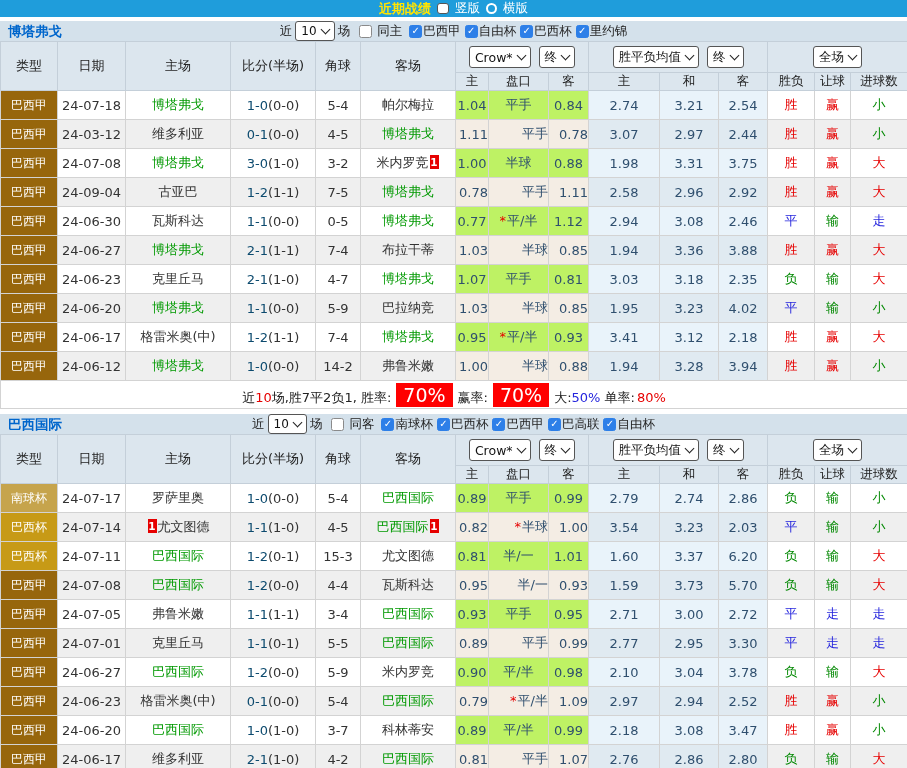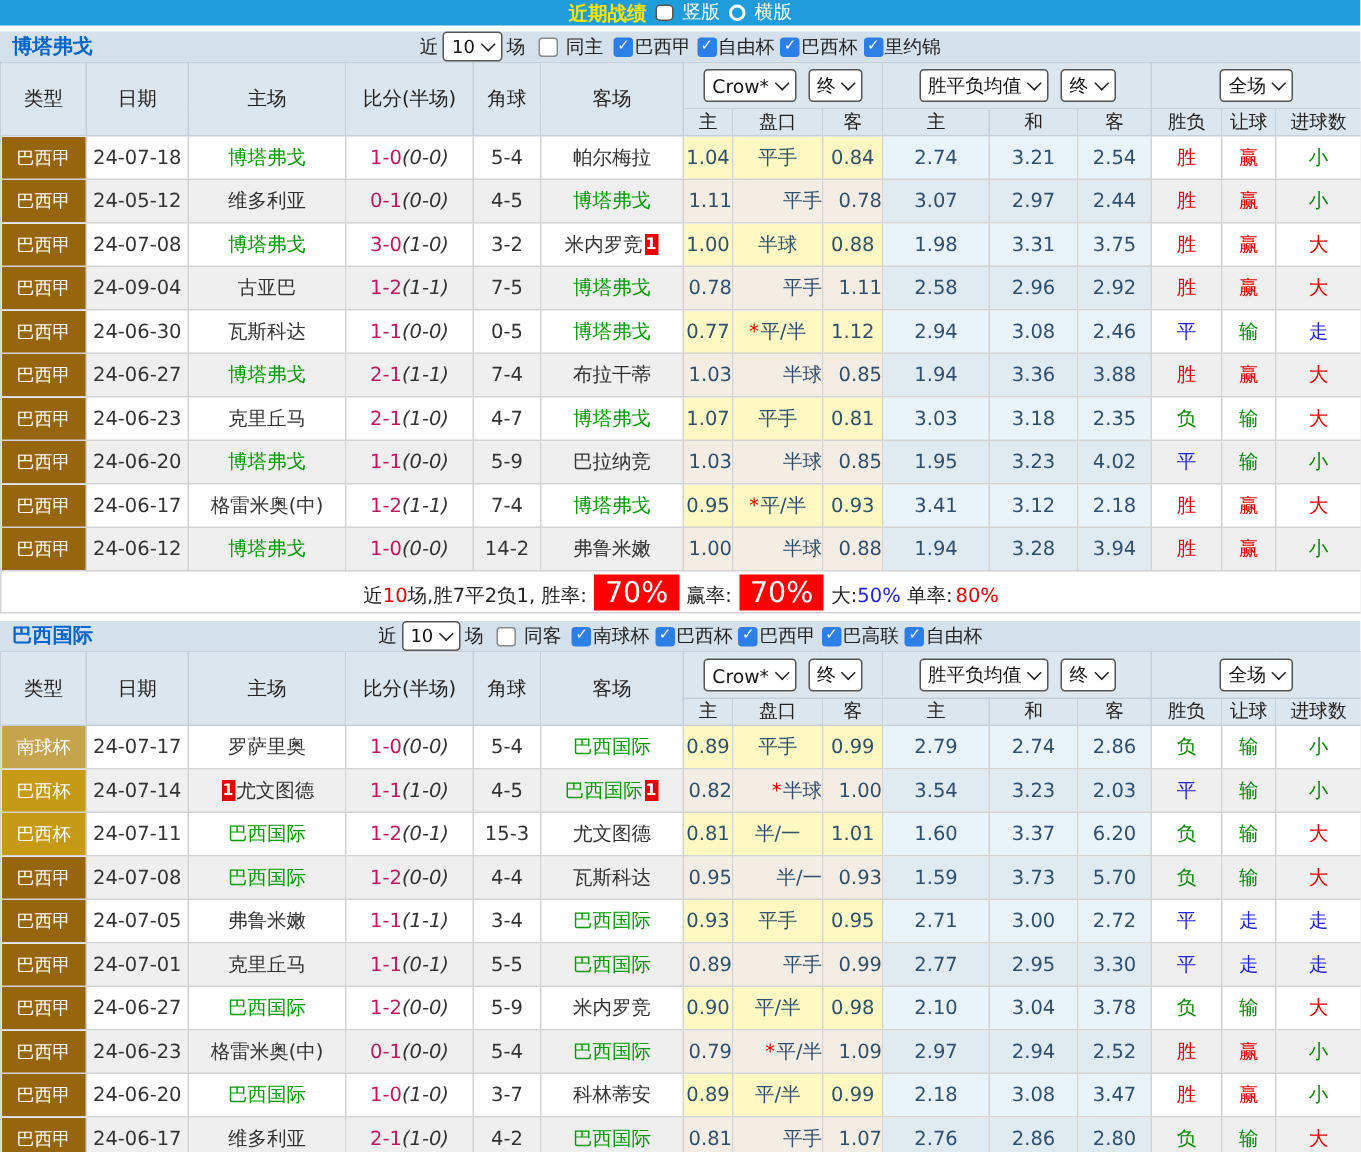--- a/index.html
+++ b/index.html
@@ -50,31 +50,31 @@
   table{border-collapse:collapse;table-layout:fixed;width:907px;}
   th,td{border:1px solid #D3D3D3;padding:0;text-align:center;overflow:hidden;white-space:nowrap;}
   thead th{background:#DCE6EE;font-weight:normal;font-size:13px;color:#222;border-color:#C4CFD9;}
   tr.hrowA th{height:30px;}
   tr.hrowB th{height:16px;font-size:12.5px;}
   .grp-sels{display:flex;align-items:center;justify-content:center;gap:8px;}
   .grp-sels .sel{height:20px;font-size:12.5px;}
   tbody td{height:28px;font-size:13px;}
   td.type{color:#fff;font-size:12px;}
   td.plain{background:#fff;}
-  td.crow{background:#fef9c3;color:#2F4F6E;}
+  td.crow{background:#bef264;color:#2F4F6E;}
   td.mean{background:#E9F3FA;color:#2F4F6E;}
   tr.even td.plain{background:#EFEFEF;}
   tr.even td.crow{background:#F4EDE4;text-align:right;}
   tr.even td.mean{background:#E0EAF1;margin-left:44px;}
   td.date{color:#333;}
   td.corner{color:#333;}
   .team{color:#333;cursor:pointer;}
   .team.green{color:#009900;}
-  .ft{color:#be185d;}
-  .ht{color:#333;font-style:italic;}
+  .ft{color:#0c4a6e;}
+  .ht{color:#333;}
   .star{color:#E60000;margin-right:1px;}
   .badge1{
     display:inline-block;background:#E60000;color:#fff;font-size:10.5px;font-weight:bold;
     width:9px;height:14px;line-height:14px;vertical-align:1px;margin:0 1px;
   }
   td.res{font-size:13px;}
   .c-r{color:#E60000;}
   .c-g{color:#008800;}
   .c-b{color:#2424DD;}
   
@@ -212,21 +212,21 @@
         <td class="crow">0.84</td>
         <td class="mean">2.74</td>
         <td class="mean">3.21</td>
         <td class="mean">2.54</td>
         <td class="plain res c-r">胜</td>
         <td class="plain res c-r">赢</td>
         <td class="plain res c-g">小</td>
       </tr>
       <tr class="even">
         <td class="type" style="background: rgb(151, 102, 12);">巴西甲</td>
-        <td class="plain date">24-05-12</td>
+        <td class="plain date">24-03-12</td>
         <td class="plain"><span class="team">维多利亚</span></td>
         <td class="plain"><span class="ft">0-1</span><span class="ht">(0-0)</span></td>
         <td class="plain corner">4-5</td>
         <td class="plain"><span class="team green">博塔弗戈</span></td>
         <td class="crow">1.11</td>
         <td class="crow"><span>平手</span></td>
         <td class="crow">0.78</td>
         <td class="mean">3.07</td>
         <td class="mean">2.97</td>
         <td class="mean">2.44</td>

